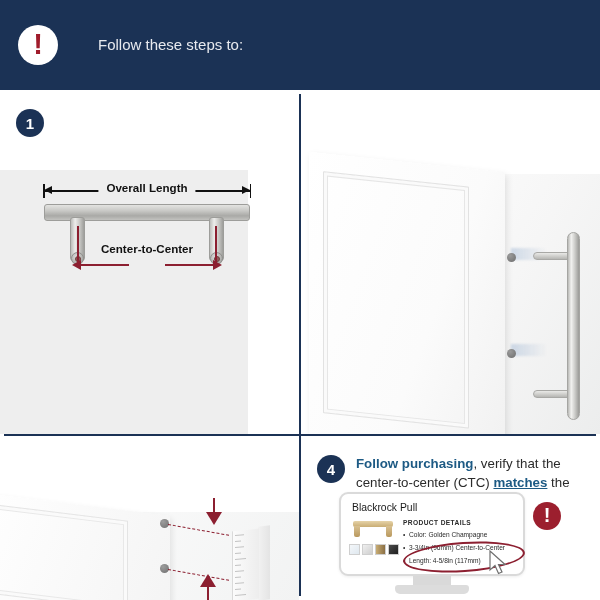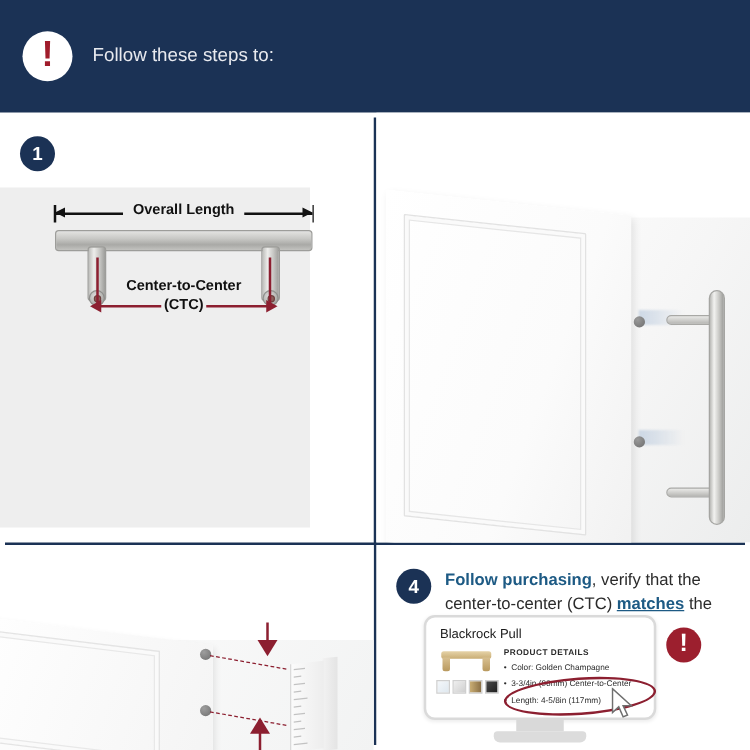--- a/index.html
+++ b/index.html
@@ -20,21 +20,21 @@
   .hdr-badge{
     width:40px;height:40px;border-radius:50%;
     background:#ffffff;margin-left:18px;margin-right:16px;
     display:flex;align-items:center;justify-content:center;flex:none;
   }
   .hdr-badge .bang{
     color:#a01c2b;font-size:29px;font-weight:bold;line-height:1;
     margin-top:-2px;font-family:"Liberation Sans", sans-serif;
   }
   .hdr-text{display:flex;flex-direction:column;justify-content:center;}
-  .hdr-kicker{color:#e8eaef;font-size:15px;line-height:19px;margin-bottom:2px;}
+  .hdr-kicker{color:#e8eaef;font-size:15px;line-height:19px;margin-bottom:2px;margin-left:24px;}
   .hdr-title{color:#ffffff;font-size:25px;line-height:29px;white-space:nowrap;}
   .hdr-title .b{font-weight:bold;}
 
   
   .grid{position:absolute;left:0;top:90px;width:600px;height:510px;}
   .vline{position:absolute;left:299px;top:4px;width:2px;height:502px;background:#1b3255;}
   .hline{position:absolute;left:4px;top:344px;width:592px;height:2px;background:#1b3255;}
   .cell{position:absolute;box-sizing:border-box;overflow:hidden;}
   .c1{left:0;top:0;width:299px;height:344px;}
   .c2{left:301px;top:0;width:299px;height:344px;}
@@ -45,21 +45,21 @@
   .num{
     width:28px;height:28px;border-radius:50%;background:#1b3255;
     color:#fff;font-size:15px;font-weight:bold;flex:none;
     display:flex;align-items:center;justify-content:center;margin-right:11px;margin-top:1px;
   }
   .step-text{font-size:13.3px;line-height:19px;color:#2b2b2b;}
   .step-text .nb{color:#1d5a84;font-weight:bold;}
   .step-text .it{font-style:italic;}
 
   
-  .q1-art{position:absolute;left:0;top:60px;width:248px;height:272px;background:#eeeeee;}
+  .q1-art{position:absolute;left:0;top:80px;width:248px;height:272px;background:#eeeeee;}
   .dimbar{position:absolute;left:38px;top:14px;width:218px;height:14px;}
   .dimbar .line{position:absolute;left:6px;top:6px;width:206px;height:1.5px;background:#111;}
   .dimbar .cap{position:absolute;top:0;width:1.5px;height:14px;background:#111;}
   .dimbar .capL{left:5px;} .dimbar .capR{right:5px;}
   .dimbar .ar{position:absolute;top:2px;width:0;height:0;border-top:4px solid transparent;border-bottom:4px solid transparent;}
   .dimbar .arL{left:6px;border-right:8px solid #111;}
   .dimbar .arR{right:6px;border-left:8px solid #111;}
   .dimbar .lbl{
     position:absolute;left:50%;top:-3px;transform:translateX(-50%);
     background:#eeeeee;padding:0 8px;font-size:11.6px;font-weight:bold;color:#111;white-space:nowrap;
@@ -277,21 +277,20 @@
           </div>
           <div class="post postR">
             <div class="stem"></div>
             <div class="cap"></div>
             <div class="hole"></div>
           </div>
         </div>
 
         <div class="ctc-wrap">
           <div class="ctc-lbl">Center-to-Center</div>
-          <div class="ctc-sub">(CTC)</div>
           <div class="ctc-line seg-l"></div>
           <div class="ctc-line seg-r"></div>
           <div class="ctc-ar l"></div>
           <div class="ctc-ar r"></div>
           <div class="ctc-tick l"></div>
           <div class="ctc-tick r"></div>
         </div>
 
       </div>
     </div>

